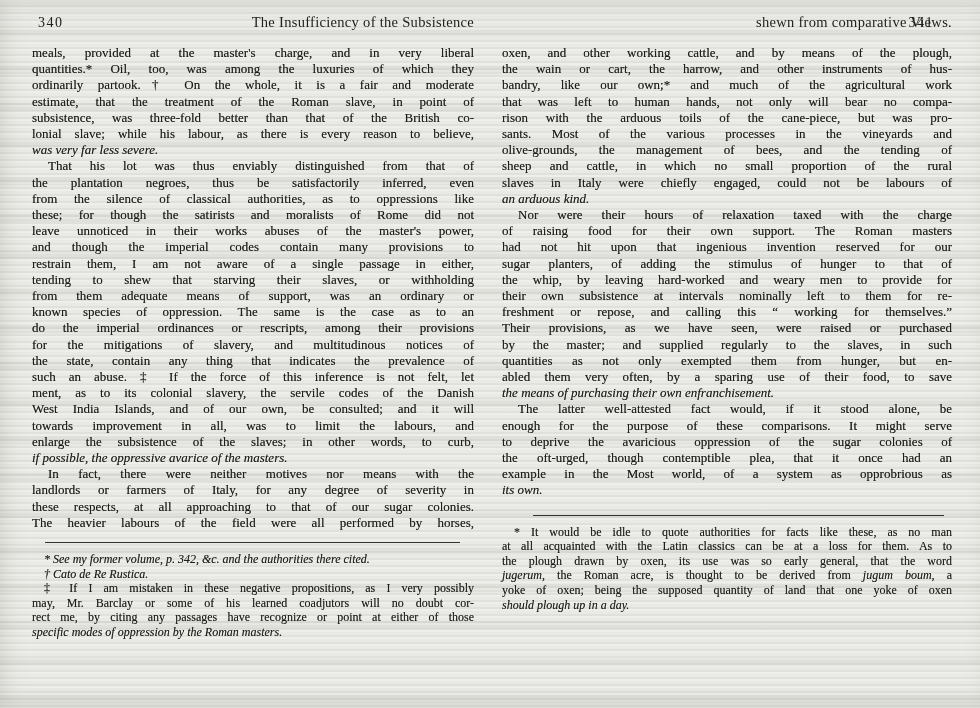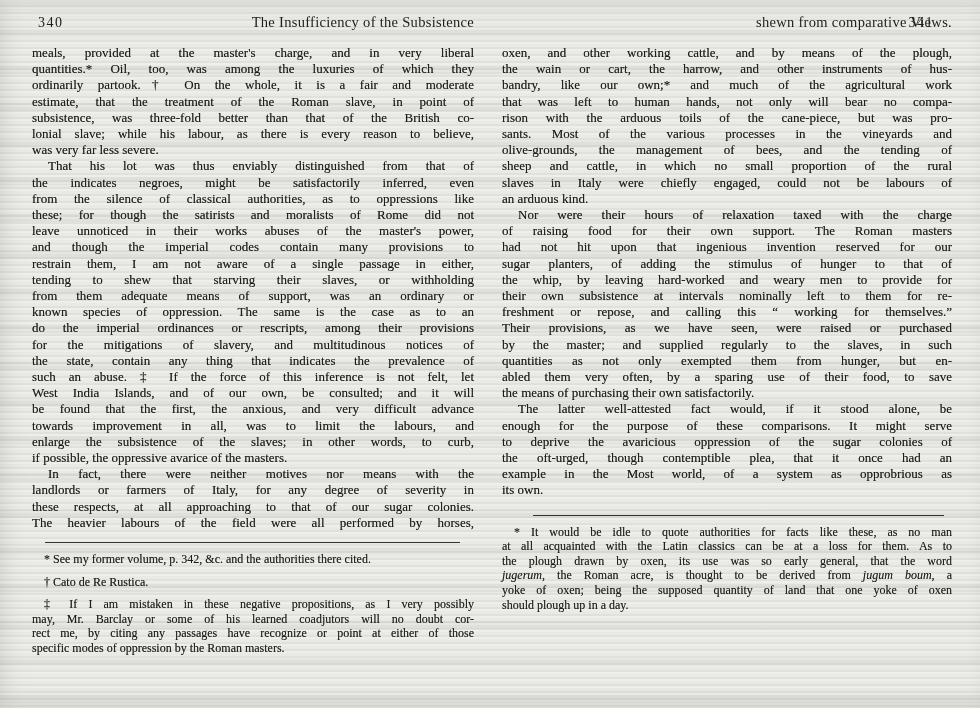--- a/index.html
+++ b/index.html
@@ -23,29 +23,29 @@
   .page-l { left:32px;  width:442px; }
   .page-r { left:502px; width:450px; }
   .pg-header { position:relative; height:22px; }
   .pg-num { position:absolute; top:1px; font-size:14px; letter-spacing:1.5px; }
   .pg-num-l { left:6px; }
   .pg-num-r { right:18px; }
   .pg-title { text-align:right; font-size:14.5px; letter-spacing:0.3px; }
   .pg-body { margin-top:9px; font-size:13px; line-height:16.2px;
              text-shadow:0 0 0.4px rgba(25,25,22,0.55); }
   .tline { text-align:justify; text-align-last:justify; }
-  .tlast { text-align-last:left; }
+  .tlast { text-align-last:left;font-style:italic; }
   .tindent { text-indent:16px; }
   .it { font-style:italic; }
   .fn-rule { height:0; border-top:1.6px solid #34342f; }
   .fn-rule-l { margin:11px 14px 0 13px; }
   .fn-rule-r { margin:16px 8px 0 31px; }
   .fnotes { margin-top:9px; font-size:12px; line-height:14.6px;
             text-shadow:0 0 0.3px rgba(25,25,22,0.5); }
-  .fnotes .tindent { text-indent:12px;margin-top:8px; }
+  .fnotes .tindent { text-indent:12px; }
 </style>
 </head>
 <body>
 
 <div id="scan">
 
   <div class="page page-l">
     <div class="pg-header">
       <span class="pg-num pg-num-l">340</span>
       <div class="pg-title">The Insufficiency of the Subsistence</div>
@@ -55,35 +55,35 @@
           <div class="tline"><span>meals, provided at the master's charge, and in very liberal</span></div>
           <div class="tline"><span>quantities.*  Oil, too, was among the luxuries of which they</span></div>
           <div class="tline"><span>ordinarily partook.†  On the whole, it is a fair and moderate</span></div>
           <div class="tline"><span>estimate, that the treatment of the Roman slave, in point of</span></div>
           <div class="tline"><span>subsistence, was three-fold better than that of the British co-</span></div>
           <div class="tline"><span>lonial slave; while his labour, as there is every reason to believe,</span></div>
           <div class="tline tlast"><span>was very far less severe.</span></div>
         </div>
         <div>
           <div class="tline tindent"><span>That his lot was thus enviably distinguished from that of</span></div>
-          <div class="tline"><span>the indicates negroes, might be satisfactorily inferred, even</span></div>
+          <div class="tline"><span>the plantation negroes, thus be satisfactorily inferred, even</span></div>
           <div class="tline"><span>from the silence of classical authorities, as to oppressions like</span></div>
           <div class="tline"><span>these; for though the satirists and moralists of Rome did not</span></div>
           <div class="tline"><span>leave unnoticed in their works abuses of the master's power,</span></div>
           <div class="tline"><span>and though the imperial codes contain many provisions to</span></div>
           <div class="tline"><span>restrain them, I am not aware of a single passage in either,</span></div>
           <div class="tline"><span>tending to shew that starving their slaves, or withholding</span></div>
           <div class="tline"><span>from them adequate means of support, was an ordinary or</span></div>
           <div class="tline"><span>known species of oppression.  The same is the case as to an</span></div>
           <div class="tline"><span>do the imperial ordinances or rescripts, among their provisions</span></div>
           <div class="tline"><span>for the mitigations of slavery, and multitudinous notices of</span></div>
           <div class="tline"><span>the state, contain any thing that indicates the prevalence of</span></div>
           <div class="tline"><span>such an abuse. ‡  If the force of this inference is not felt, let</span></div>
+          <div class="tline"><span>ment, as to its colonial slavery, the servile codes of the Danish</span></div>
           <div class="tline"><span>West India Islands, and of our own, be consulted; and it will</span></div>
-          <div class="tline"><span>be found that the first, the anxious, and very difficult advance</span></div>
           <div class="tline"><span>towards improvement in all, was to limit the labours, and</span></div>
           <div class="tline"><span>enlarge the subsistence of the slaves; in other words, to curb,</span></div>
           <div class="tline tlast"><span>if possible, the oppressive avarice of the masters.</span></div>
         </div>
         <div>
           <div class="tline tindent"><span>In fact, there were neither motives nor means with the</span></div>
           <div class="tline"><span>landlords or farmers of Italy, for any degree of severity in</span></div>
           <div class="tline"><span>these respects, at all approaching to that of our sugar colonies.</span></div>
           <div class="tline"><span>The heavier labours of the field were all performed by horses,</span></div>
         </div>
@@ -128,21 +128,21 @@
           <div class="tline"><span>of raising food for their own support.  The Roman masters</span></div>
           <div class="tline"><span>had not hit upon that ingenious invention reserved for our</span></div>
           <div class="tline"><span>sugar planters, of adding the stimulus of hunger to that of</span></div>
           <div class="tline"><span>the whip, by leaving hard-worked and weary men to provide for</span></div>
           <div class="tline"><span>their own subsistence at intervals nominally left to them for re-</span></div>
           <div class="tline"><span>freshment or repose, and calling this “ working for themselves.”</span></div>
           <div class="tline"><span>Their provisions, as we have seen, were raised or purchased</span></div>
           <div class="tline"><span>by the master; and supplied regularly to the slaves, in such</span></div>
           <div class="tline"><span>quantities as not only exempted them from hunger, but en-</span></div>
           <div class="tline"><span>abled them very often, by a sparing use of their food, to save</span></div>
-          <div class="tline tlast"><span>the means of purchasing their own satisfactorily.</span></div>
+          <div class="tline tlast"><span>the means of purchasing their own enfranchisement.</span></div>
         </div>
         <div>
           <div class="tline tindent"><span>The latter well-attested fact would, if it stood alone, be</span></div>
           <div class="tline"><span>enough for the purpose of these comparisons.  It might serve</span></div>
           <div class="tline"><span>to deprive the avaricious oppression of the sugar colonies of</span></div>
           <div class="tline"><span>the oft-urged, though contemptible plea, that it once had an</span></div>
           <div class="tline"><span>example in the Most world, of a system as opprobrious as</span></div>
           <div class="tline tlast"><span>its own.</span></div>
         </div>
       </div>

